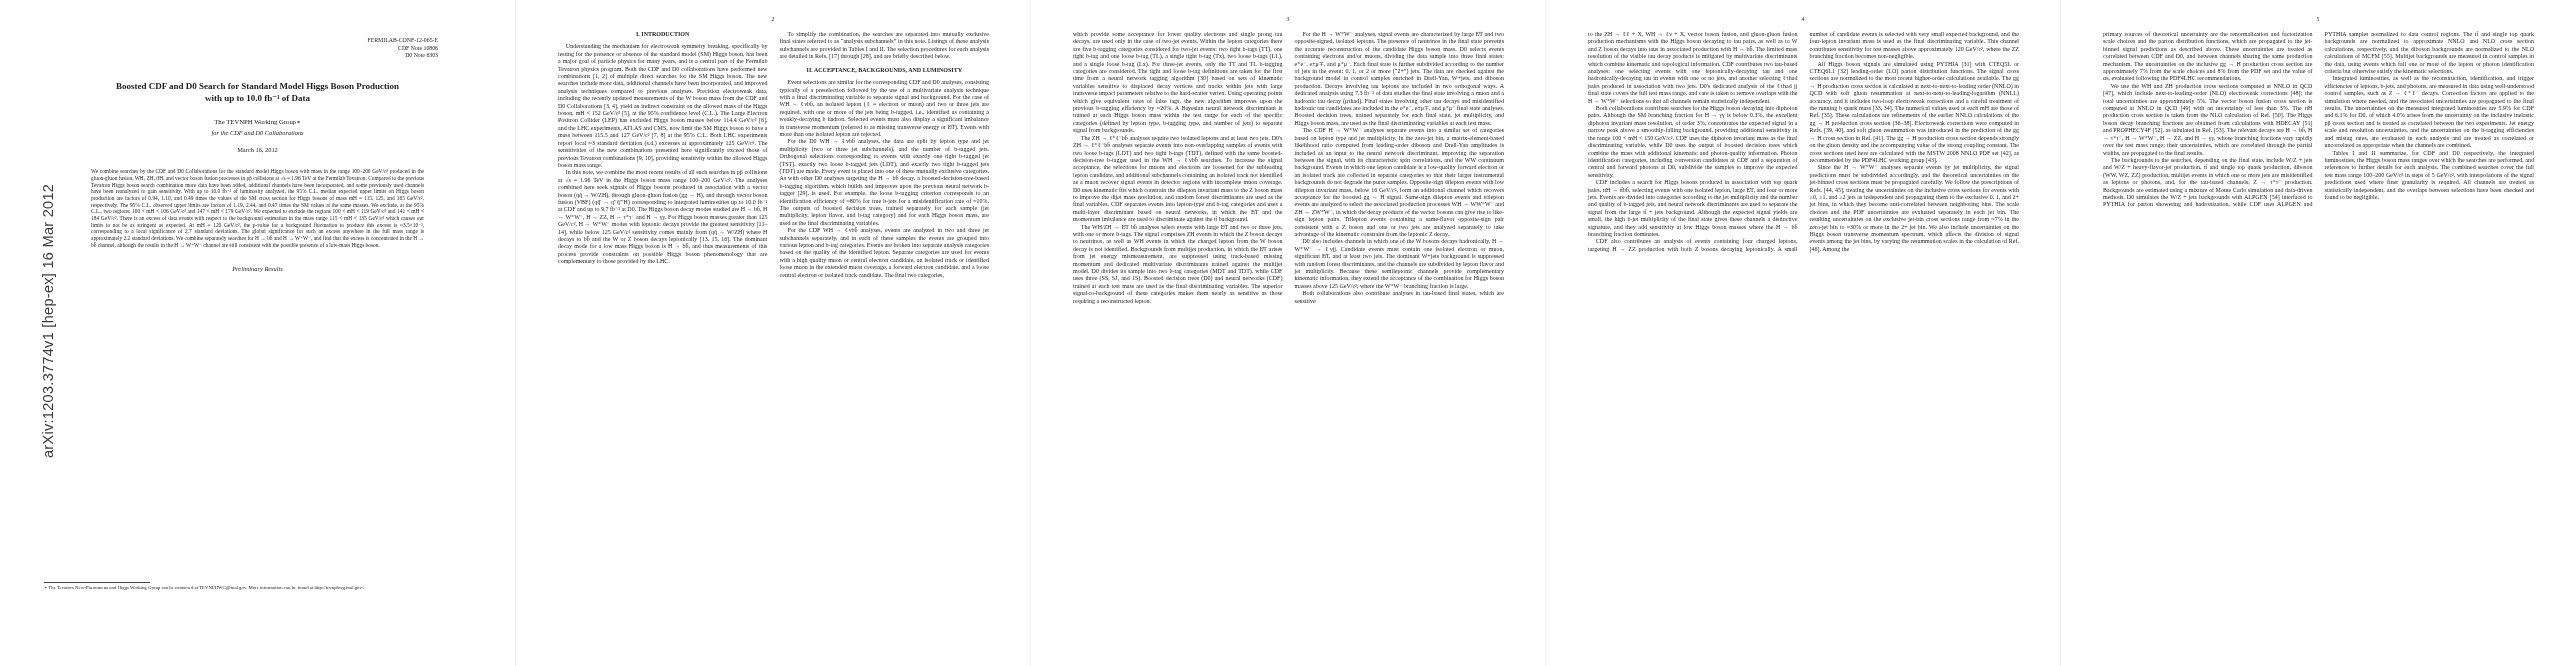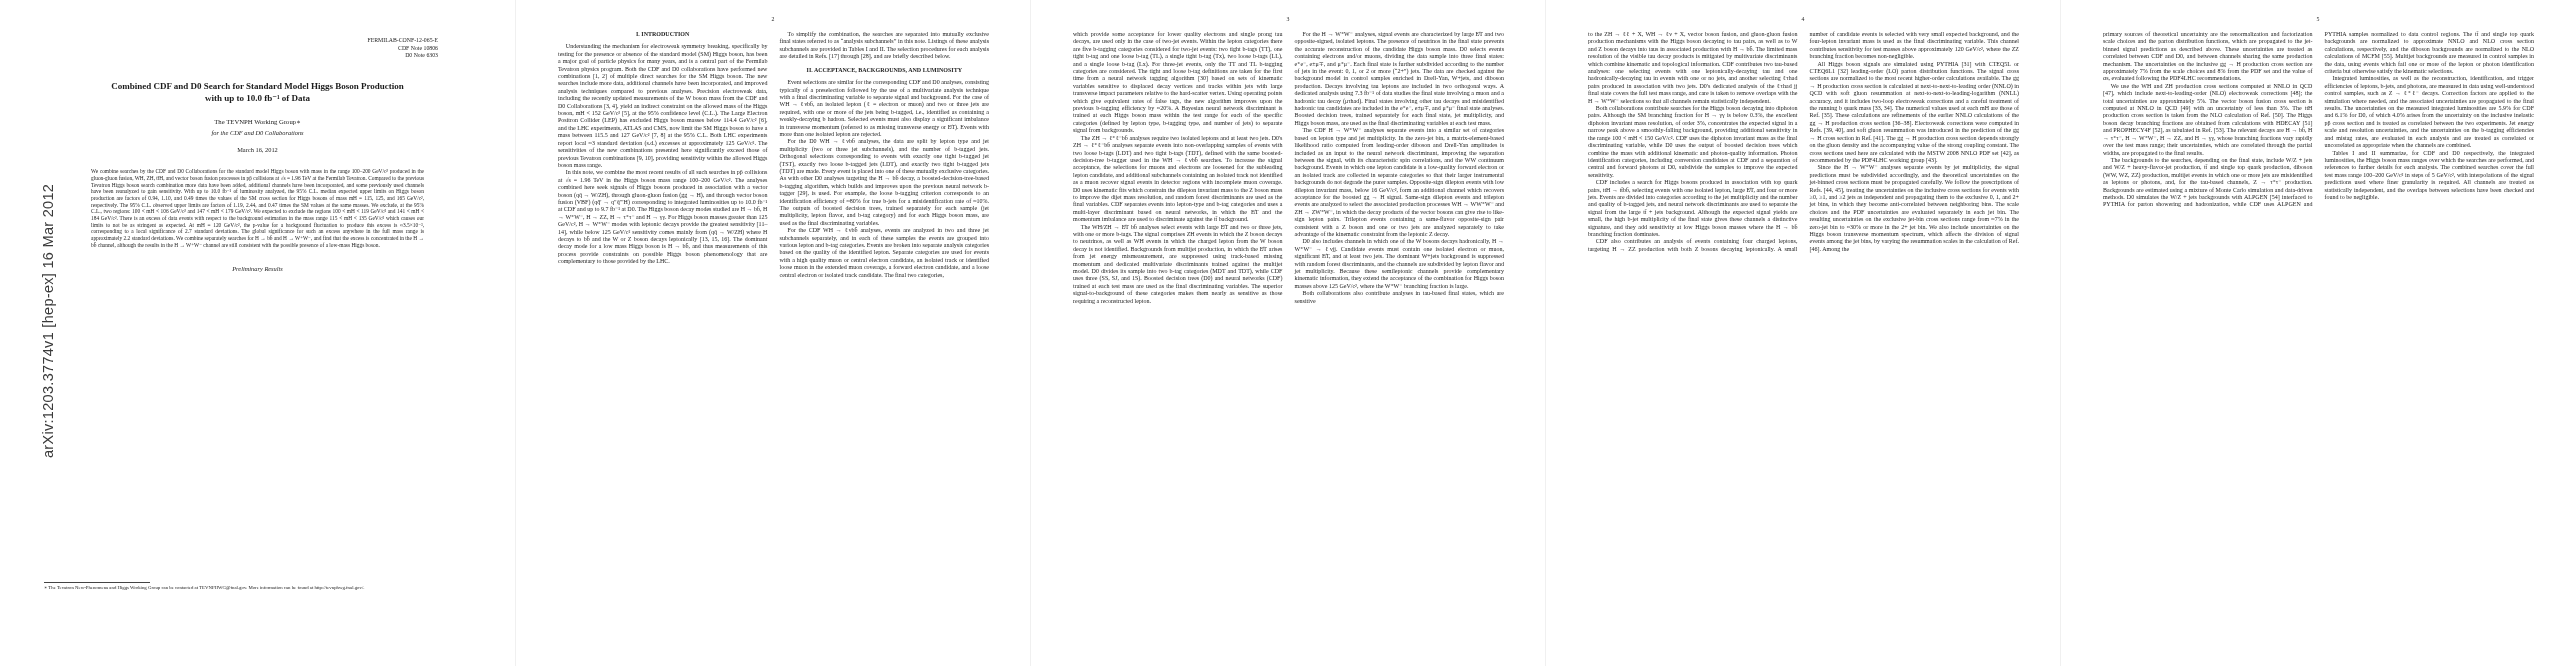--- a/index.html
+++ b/index.html
@@ -71,21 +71,21 @@
   <section class="page">
     <div class="arxiv-stamp">arXiv:1203.3774v1  [hep-ex]  16 Mar 2012</div>
 
     <div class="report-block">
       <div>FERMILAB-CONF-12-065-E</div>
       <div>CDF Note 10806</div>
       <div>D0 Note 6303</div>
     </div>
 
     <div class="title-stack">
-      <h1 class="paper-title">Combined CDF and D0 Search for Standard Model Higgs Boson Production
+      <h1 class="paper-title">Boosted CDF and D0 Search for Standard Model Higgs Boson Production
 with up to 10.0 fb⁻¹ of Data</h1>
       <div class="author-line">The TEVNPH Working Group∗</div>
       <div class="affiliation-line">for the CDF and D0 Collaborations</div>
       <div class="date-line">March 16, 2012</div>
       <p class="abstract">We combine searches by the CDF and D0 Collaborations for the standard model Higgs boson with mass in the range 100–200 GeV/c² produced in the gluon-gluon fusion, WH, ZH, tt̄H, and vector boson fusion processes in pp̄ collisions at √s = 1.96 TeV at the Fermilab Tevatron. Compared to the previous Tevatron Higgs boson search combination more data have been added, additional channels have been incorporated, and some previously used channels have been reanalyzed to gain sensitivity. With up to 10.0 fb⁻¹ of luminosity analyzed, the 95% C.L. median expected upper limits on Higgs boson production are factors of 0.94, 1.10, and 0.49 times the values of the SM cross section for Higgs bosons of mass mH = 115, 125, and 165 GeV/c², respectively. The 95% C.L. observed upper limits are factors of 1.19, 2.44, and 0.47 times the SM values at the same masses. We exclude, at the 95% C.L., two regions: 100 &lt; mH &lt; 106 GeV/c² and 147 &lt; mH &lt; 179 GeV/c². We expected to exclude the regions 100 &lt; mH &lt; 119 GeV/c² and 141 &lt; mH &lt; 184 GeV/c². There is an excess of data events with respect to the background estimation in the mass range 115 &lt; mH &lt; 135 GeV/c² which causes our limits to not be as stringent as expected. At mH = 120 GeV/c², the p-value for a background fluctuation to produce this excess is ≈3.5×10⁻³, corresponding to a local significance of 2.7 standard deviations. The global significance for such an excess anywhere in the full mass range is approximately 2.2 standard deviations. We combine separately searches for H → bb̄ and H → W⁺W⁻, and find that the excess is concentrated in the H → bb̄ channel, although the results in the H → W⁺W⁻ channel are still consistent with the possible presence of a low-mass Higgs boson.</p>
       <div class="preliminary">Preliminary Results</div>
     </div>
 
     <div class="footnote-block">
       <div class="footnote-rule"></div>

